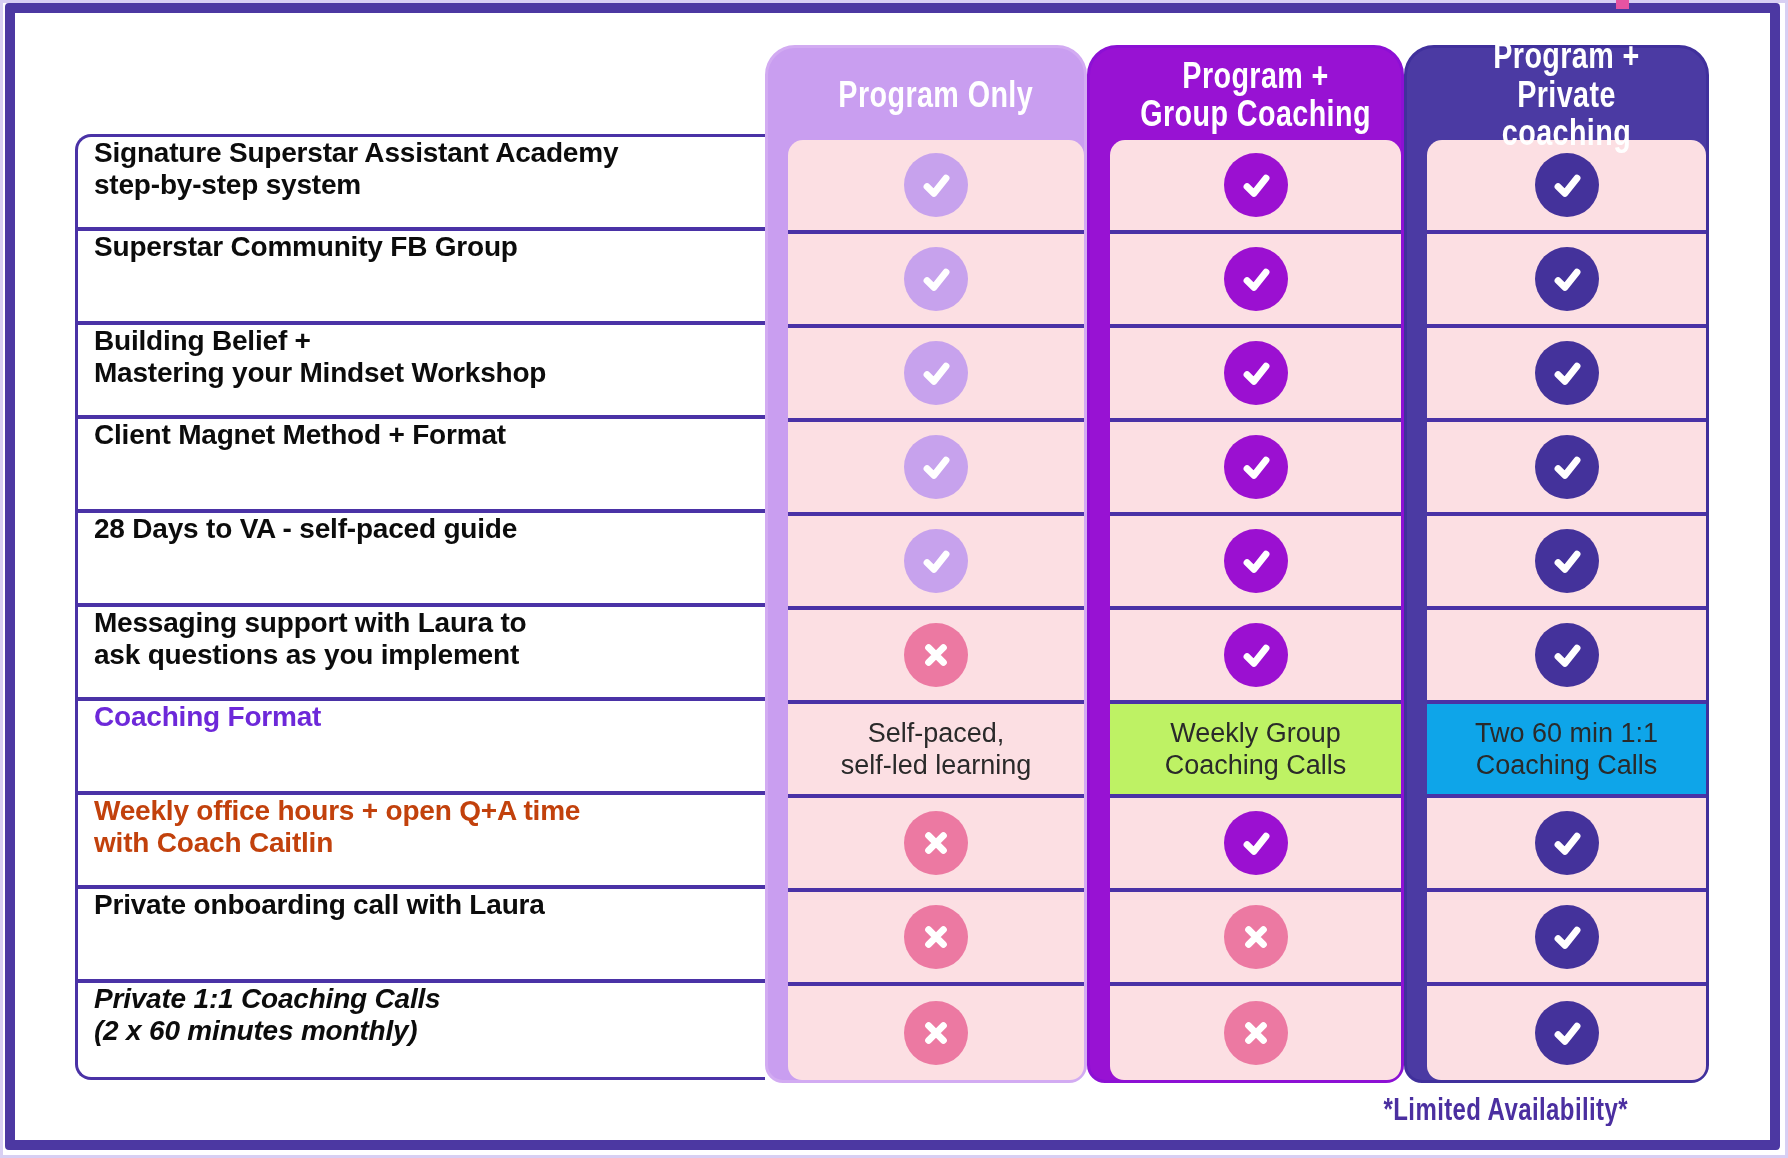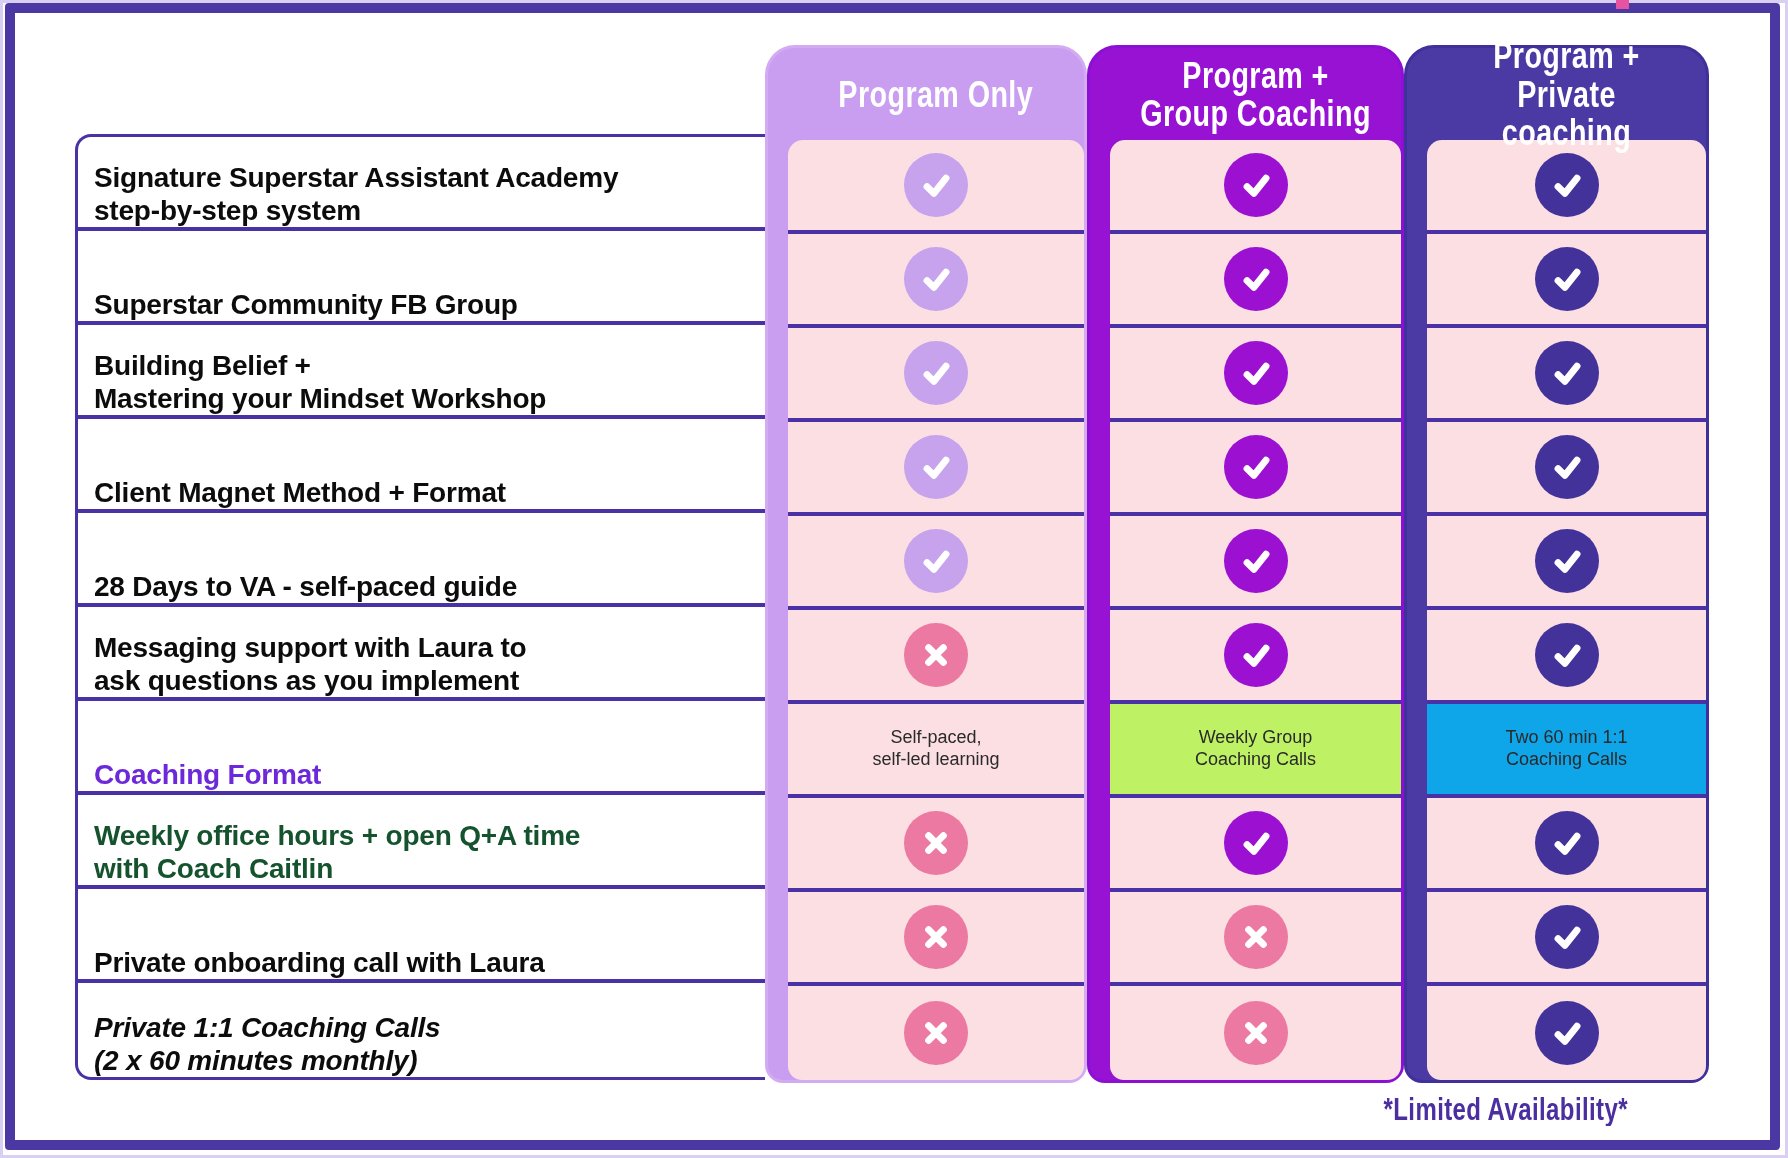--- a/index.html
+++ b/index.html
@@ -10,38 +10,38 @@
   .frame-outer{position:absolute;inset:0;border:3px solid #d8cff3;box-sizing:border-box;pointer-events:none;}
   .frame{position:absolute;left:5px;top:3px;right:8px;bottom:8px;border:10px solid #4c38a2;border-radius:4px;box-sizing:border-box;pointer-events:none;}
   .pink-mark{position:absolute;left:1616px;top:0;width:13px;height:9px;background:#e653a2;}
 
   
   .feature-column{
     position:absolute;left:75px;top:134px;width:690px;height:946px;background:#fff;
     border:3px solid #4a32a6;border-right:none;border-radius:16px 0 0 16px;box-sizing:border-box;
   }
   .feature-cell{height:94px;box-sizing:border-box;border-bottom:4px solid #4a32a6;
-    display:flex;align-items:flex-end;padding:0 10px 0 16px;}
+    display:flex;align-items:flex-start;padding:0 10px 0 16px;}
   .feature-cell:last-child{border-bottom:none;}
   .feature-label{font-weight:bold;font-size:28px;line-height:1.16;color:#0c0c0c;
     white-space:pre-line;letter-spacing:-0.2px;}
 
   
   .plan-col{position:absolute;top:45px;height:1038px;box-sizing:border-box;
     border:3px solid;border-radius:30px 30px 18px 18px;padding-left:20px;}
   .plan-header{height:92px;display:flex;align-items:center;justify-content:center;}
   .plan-header-text{font-weight:bold;font-size:35px;line-height:1.02;text-align:center;color:#ffffff;
     white-space:pre-line;transform:scale(0.82,1.08);letter-spacing:0.5px;}
   .plan-cell{height:94px;box-sizing:border-box;border-bottom:4px solid #4a32a6;
     display:flex;align-items:center;justify-content:center;}
   .plan-cell.first{border-radius:15px 15px 0 0;}
   .plan-cell.last{border-bottom:none;border-radius:0 0 14px 14px;}
   .badge{width:64px;height:64px;border-radius:50%;display:flex;align-items:center;justify-content:center;}
   .badge svg{width:38px;height:38px;display:block;}
-  .cell-text{font-size:18px;color:#2a2a2a;text-align:center;line-height:1.2;white-space:pre-line;}
+  .cell-text{font-size:27px;color:#2a2a2a;text-align:center;line-height:1.2;white-space:pre-line;}
 
   .footnote{position:absolute;left:1350px;top:1092px;width:312px;text-align:center;}
   .footnote-text{display:inline-block;font-weight:bold;font-size:30px;color:#4b2fa0;
     transform:scale(0.8,1.05);letter-spacing:0.5px;}
 </style>
 </head>
 <body>
 
 <div class="frame-outer"></div>
 <div class="frame"></div>
@@ -66,21 +66,21 @@
       <span class="feature-label" style="color: rgb(12, 12, 12);">28 Days to VA - self-paced guide</span>
     </div>
     <div class="feature-cell">
       <span class="feature-label" style="color: rgb(12, 12, 12);">Messaging support with Laura to
 ask questions as you implement</span>
     </div>
     <div class="feature-cell">
       <span class="feature-label" style="color: #6d28d9;">Coaching Format</span>
     </div>
     <div class="feature-cell">
-      <span class="feature-label" style="color: #14532d;">Weekly office hours + open Q+A time
+      <span class="feature-label" style="color: #c2410c;">Weekly office hours + open Q+A time
 with Coach Caitlin</span>
     </div>
     <div class="feature-cell">
       <span class="feature-label" style="color: rgb(12, 12, 12);">Private onboarding call with Laura</span>
     </div>
     <div class="feature-cell">
       <span class="feature-label" style="color: rgb(12, 12, 12); font-style: italic;">Private 1:1 Coaching Calls
 (2 x 60 minutes monthly)</span>
     </div>
   </div>

